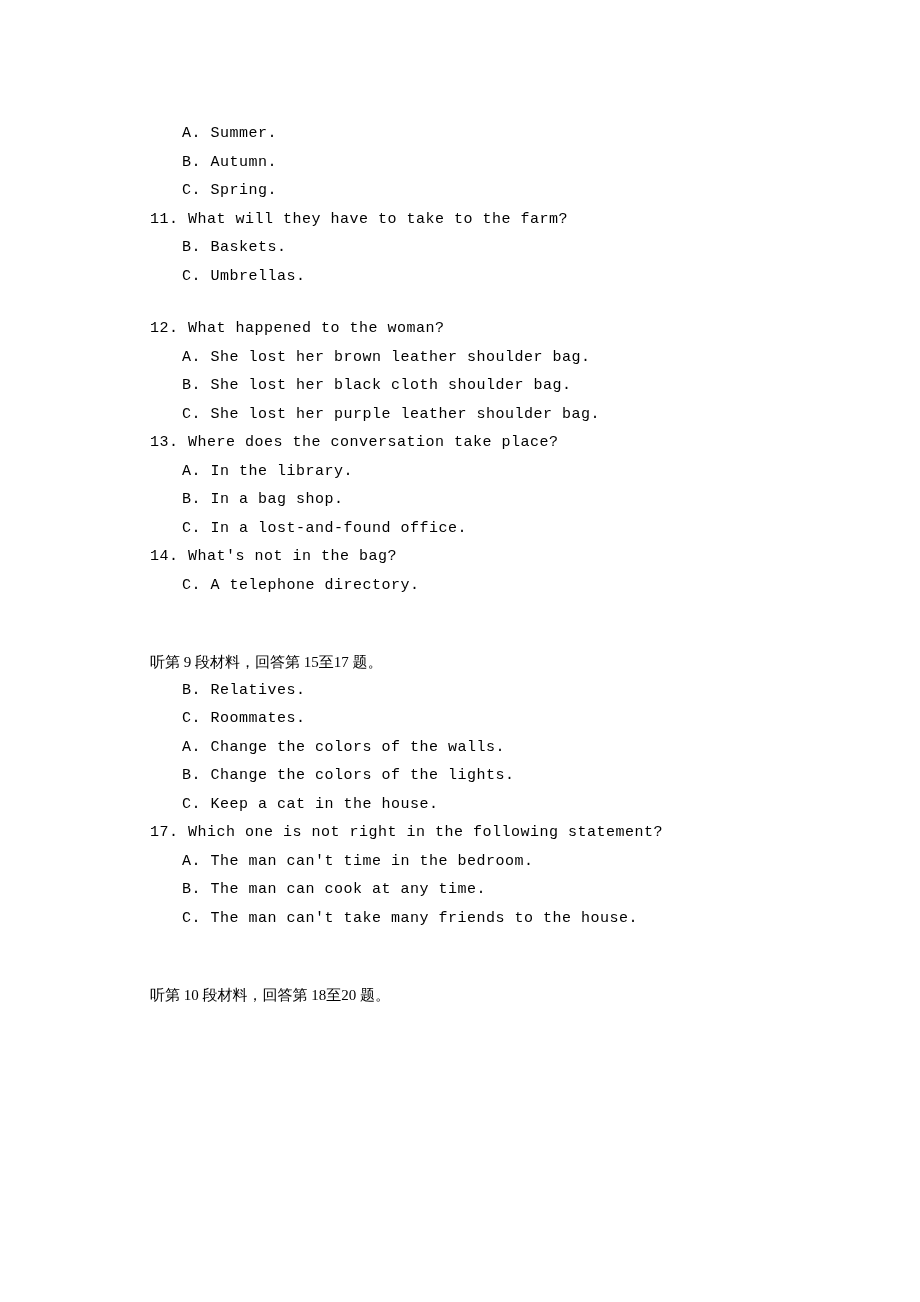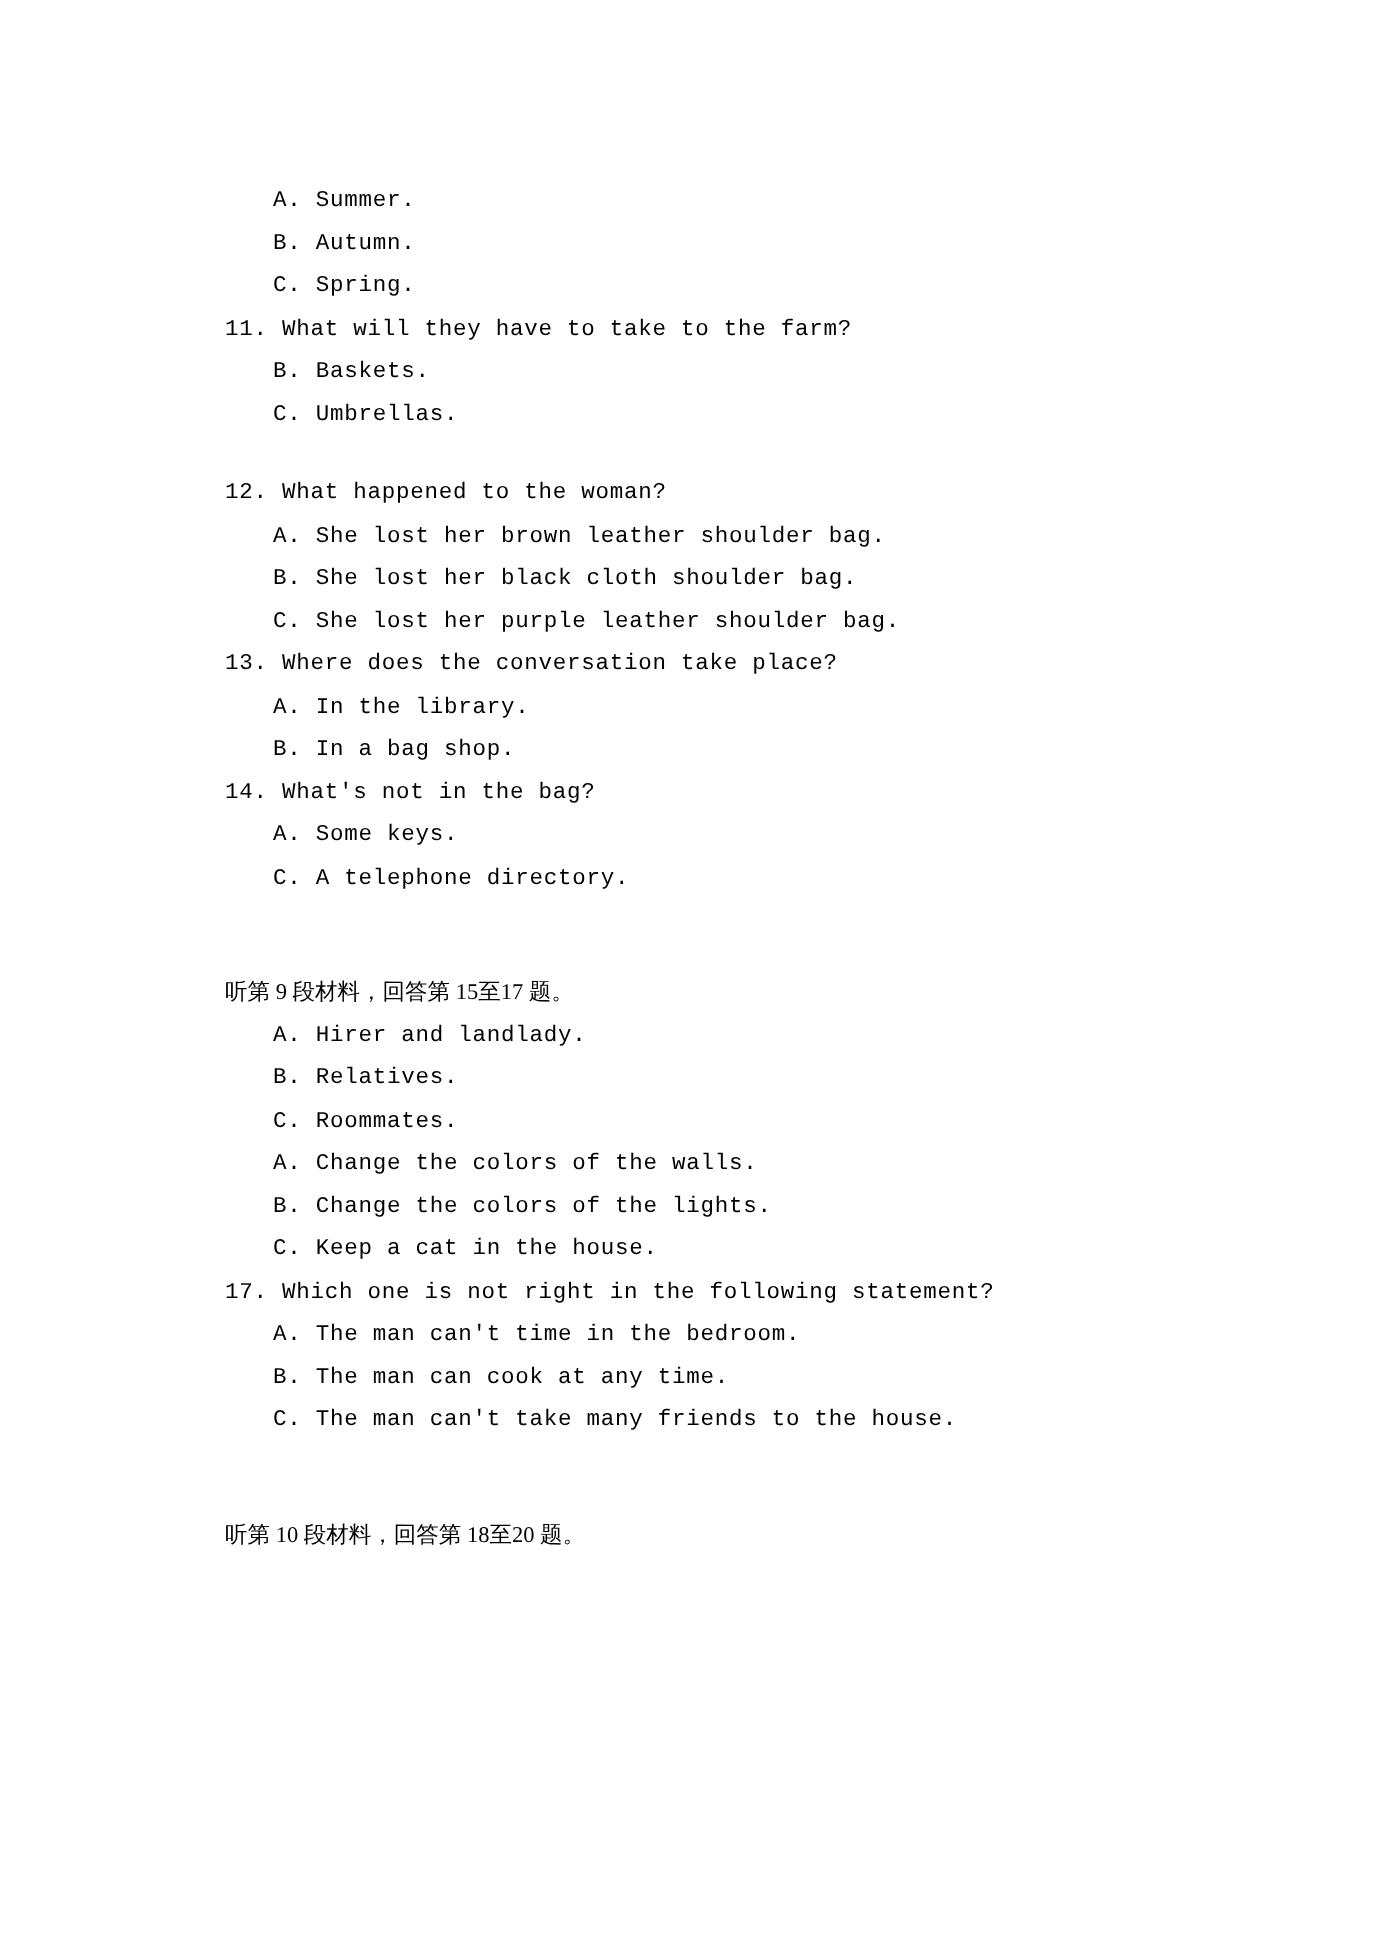--- a/index.html
+++ b/index.html
@@ -55,30 +55,29 @@
 
 
   <div class="question-line mono">12. What happened to the woman?</div>
   <div class="option-line mono">A. She lost her brown leather shoulder bag.</div>
   <div class="option-line mono">B. She lost her black cloth shoulder bag.</div>
   <div class="option-line mono">C. She lost her purple leather shoulder bag.</div>
 
   <div class="question-line mono">13. Where does the conversation take place?</div>
   <div class="option-line mono">A. In the library.</div>
   <div class="option-line mono">B. In a bag shop.</div>
+  <div class="option-line mono">C. In a lost-and-found office.</div>
 
   <div class="question-line mono">14. What's not in the bag?</div>
-  <div class="option-line mono">A. Some keys.</div>
   <div class="option-line mono">C. A telephone directory.</div>
 
   <div class="blank-gap"></div>
 
   <div class="section-header cjk">听第 9 段材料，回答第 15至17 题。</div>
 
-  <div class="option-line mono">A. Hirer and landlady.</div>
   <div class="option-line mono">B. Relatives.</div>
   <div class="option-line mono">C. Roommates.</div>
 
   <div class="option-line mono">A. Change the colors of the walls.</div>
   <div class="option-line mono">B. Change the colors of the lights.</div>
   <div class="option-line mono">C. Keep a cat in the house.</div>
 
   <div class="question-line mono">17. Which one is not right in the following statement?</div>
   <div class="option-line mono">A. The man can't time in the bedroom.</div>
   <div class="option-line mono">B. The man can cook at any time.</div>

